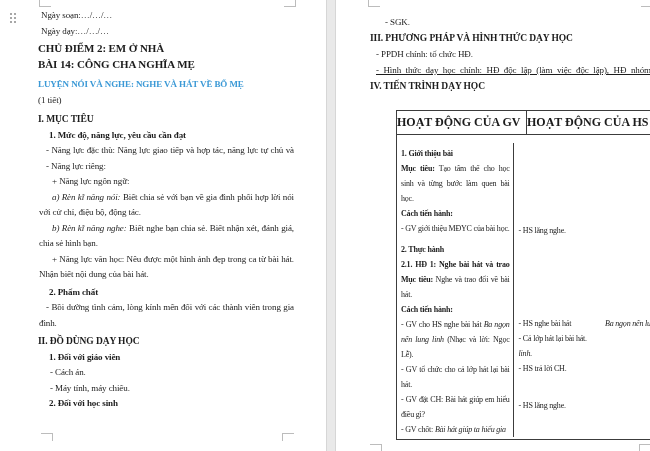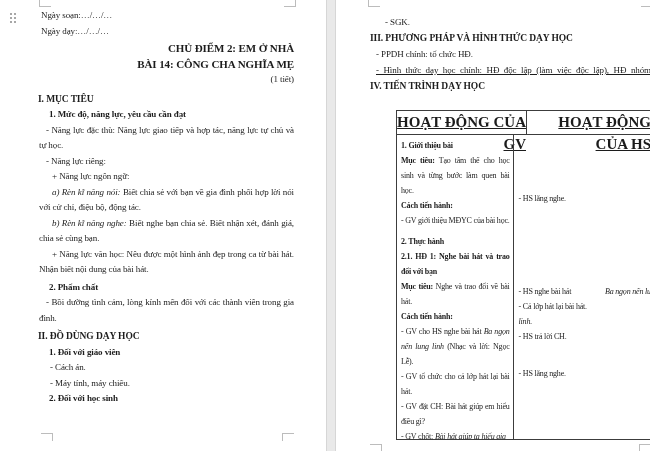--- a/index.html
+++ b/index.html
@@ -29,39 +29,39 @@
   }
   .drag-handle span{width:2px; height:2px; background:#8a8a8a; border-radius:1px;}
   
   .lp-content{position:absolute; left:30px; top:8px; width:256px;
     font-size:9px; letter-spacing:-0.1px;}
   .lp-content .line{line-height:15.5px; min-height:15.5px;}
   .rp-content{position:absolute; left:26px; top:14px; width:281px;
     font-size:9px; letter-spacing:-0.1px;}
   .rp-content .line{line-height:16px; min-height:16px;}
   .line{white-space:nowrap;}
-  .c{text-align:right;}
+  .c{text-align:left;}
   .j{text-align:justify; text-align-last:justify; -moz-text-align-last:justify;}
   .b{font-weight:bold;}
   .big{font-size:11px;}
   .h{font-size:9.5px;}
   
   .tbl-wrap{
     position:absolute; left:52px; top:110px; width:256px; height:330px;
     border:1px solid #3c3c3c; box-sizing:border-box; overflow:hidden;
     font-size:8px; letter-spacing:-0.2px;
   }
   .tbl-head{display:flex; border-bottom:1px solid #3c3c3c; height:23px;}
   .tbl-head .th{
-    box-sizing:border-box; font-weight:bold; font-size:15px; letter-spacing:0;
-    text-align:right; line-height:22px;text-decoration:underline;
+    box-sizing:border-box; font-weight:bold; font-size:12px; letter-spacing:0;
+    text-align:left; line-height:22px;
   }
   .th-gv{width:130px; border-right:1px solid #3c3c3c;}
   .th-hs{flex:1;}
-  .tbl-body{display:flex; align-items:flex-start; min-height:310px;}
+  .tbl-body{display:flex; align-items:center; min-height:310px;}
   .td{box-sizing:border-box;}
   .td-gv{width:130px; border-right:1px solid #3c3c3c; padding:3px 3px 0 4px;}
   .td-hs{flex:1; padding:3px 3px 0 5px;}
   .tbl-wrap .line{line-height:15px; min-height:15px;}
 </style>
 </head>
 <body>
 
 <div class="canvas">
 
@@ -76,31 +76,31 @@
         <span></span>
         <span></span>
         <span></span>
         <span></span>
     </div>
     <div class="lp-content">
         <div class="line" style="padding-left: 3px;"><span>Ngày soạn:…/…/…</span></div>
         <div class="line" style="padding-left: 3px;"><span>Ngày dạy:…/…/…</span></div>
         <div class="line c b big" style="margin-top: 2px;"><span>CHỦ ĐIỂM 2: EM Ở NHÀ</span></div>
         <div class="line c b big"><span>BÀI 14: CÔNG CHA NGHĨA MẸ</span></div>
+        <div class="line c b" style="margin-top: 5px;"><span style="color: rgb(59, 153, 214);">LUYỆN NÓI VÀ NGHE: NGHE VÀ HÁT VỀ BỐ MẸ</span></div>
         <div class="line c"><span>(1 tiết)</span></div>
         <div class="line b h" style="margin-top: 4px;"><span>I. MỤC TIÊU</span></div>
         <div class="line b" style="padding-left: 11px;"><span>1. Mức độ, năng lực, yêu cầu cần đạt</span></div>
         <div class="line j" style="padding-left: 8px;"><span>- Năng lực đặc thù: Năng lực giao tiếp và hợp tác, năng lực tự chủ và</span></div>
-        <div class="line" style="padding-left: 1px;"><span>tự học.</span></div>
         <div class="line" style="padding-left: 8px;"><span>- Năng lực riêng:</span></div>
         <div class="line" style="padding-left: 14px;"><span>+ Năng lực ngôn ngữ:</span></div>
         <div class="line j" style="padding-left: 14px;"><span style="font-style: italic;">a) Rèn kĩ năng nói: </span><span>Biết chia sẻ với bạn về gia đình phối hợp lời nói</span></div>
         <div class="line" style="padding-left: 1px;"><span>với cử chỉ, điệu bộ, động tác.</span></div>
         <div class="line j" style="padding-left: 14px;"><span style="font-style: italic;">b) Rèn kĩ năng nghe: </span><span>Biết nghe bạn chia sẻ. Biết nhận xét, đánh giá,</span></div>
-        <div class="line" style="padding-left: 1px;"><span>chia sẻ cùng bạn.</span></div>
+        <div class="line" style="padding-left: 1px;"><span>chia sẻ hình bạn.</span></div>
         <div class="line j" style="padding-left: 14px;"><span>+ Năng lực văn học: Nêu được một hình ảnh đẹp trong ca từ bài hát.</span></div>
         <div class="line" style="padding-left: 1px;"><span>Nhận biết nội dung của bài hát.</span></div>
         <div class="line b" style="margin-top: 2px; padding-left: 11px;"><span>2. Phẩm chất</span></div>
         <div class="line j" style="padding-left: 8px;"><span>- Bồi dưỡng tình cảm, lòng kính mến đối với các thành viên trong gia</span></div>
         <div class="line" style="padding-left: 1px;"><span>đình.</span></div>
         <div class="line b h" style="margin-top: 3px;"><span>II. ĐỒ DÙNG DẠY HỌC</span></div>
         <div class="line b" style="padding-left: 11px;"><span>1. Đối với giáo viên</span></div>
         <div class="line" style="padding-left: 12px;"><span>- Cách án.</span></div>
         <div class="line" style="padding-left: 12px;"><span>- Máy tính, máy chiếu.</span></div>
         <div class="line b" style="padding-left: 11px;"><span>2. Đối với học sinh</span></div>
@@ -131,21 +131,20 @@
       <div class="tbl-body">
         <div class="td td-gv">
             <div class="line b"><span>1. Giới thiệu bài</span></div>
             <div class="line j"><span style="font-weight: bold;">Mục tiêu: </span><span>Tạo tâm thế cho học</span></div>
             <div class="line j"><span>sinh và từng bước làm quen bài</span></div>
             <div class="line"><span>học.</span></div>
             <div class="line b"><span>Cách tiến hành:</span></div>
             <div class="line"><span>- GV giới thiệu MĐYC của bài học.</span></div>
             <div class="line b" style="margin-top: 6px;"><span>2. Thực hành</span></div>
             <div class="line j"><span style="font-weight: bold; ">2.1. </span><span style="font-weight: bold;">HĐ 1: Nghe bài hát và trao</span></div>
-            <div class="line b"><span>đổi với bạn</span></div>
             <div class="line j"><span style="font-weight: bold;">Mục tiêu: </span><span>Nghe và trao đổi về bài</span></div>
             <div class="line"><span>hát.</span></div>
             <div class="line b"><span>Cách tiến hành:</span></div>
             <div class="line j"><span>- GV cho HS nghe bài hát </span><span style="font-style: italic;">Ba ngọn</span></div>
             <div class="line j"><span style="font-style: italic;">nến lung linh </span><span>(Nhạc và lời: Ngọc</span></div>
             <div class="line"><span>Lễ).</span></div>
             <div class="line j"><span>- GV tổ chức cho cả lớp hát lại bài</span></div>
             <div class="line"><span>hát.</span></div>
             <div class="line j"><span>- GV đặt CH: Bài hát giúp em hiểu</span></div>
             <div class="line"><span>điều gì?</span></div>

